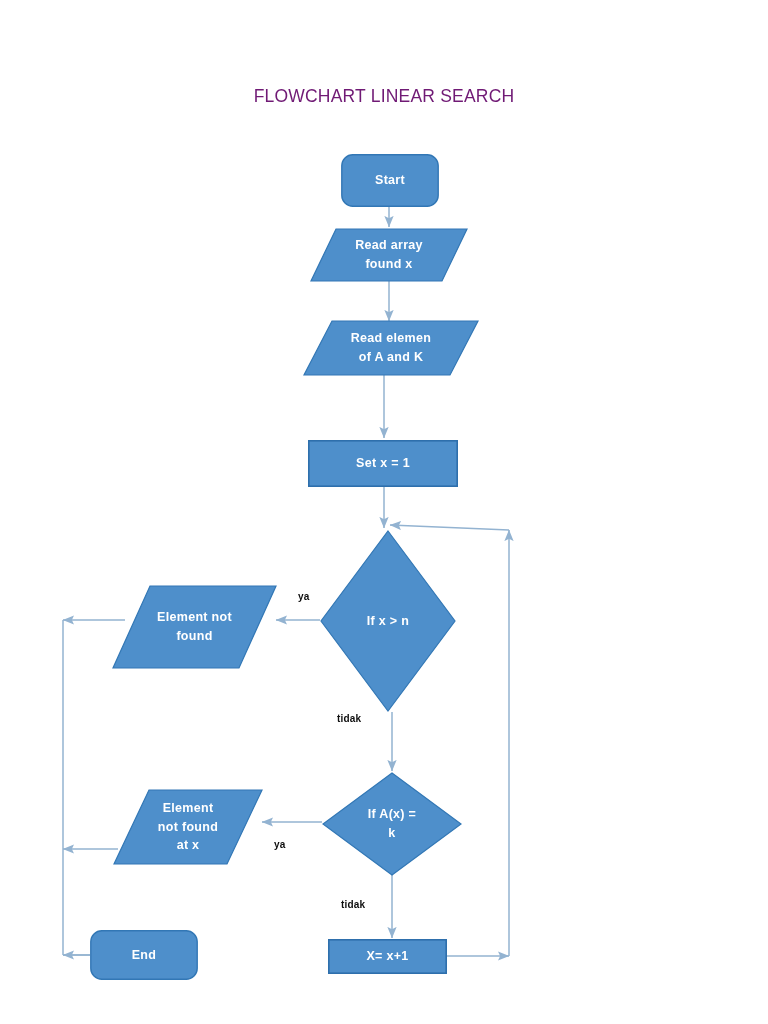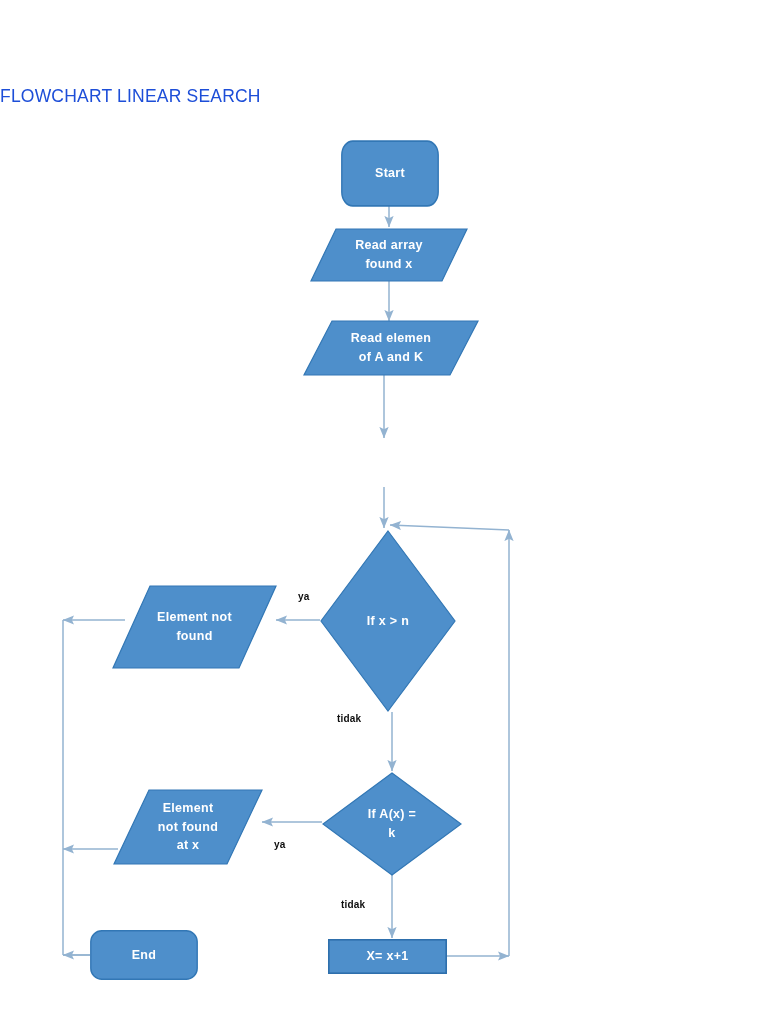--- a/index.html
+++ b/index.html
@@ -13,22 +13,23 @@
     height: 1024px;
     background: #ffffff;
     overflow: hidden;
     font-family: "Liberation Sans", sans-serif;
   }
   #chart-title {
     position: absolute;
     left: 0;
     top: 86px;
     width: 768px;
+    text-align: center;
     font-size: 17.5px;
-    color: #1d4ed8;
+    color: #701a75;
     letter-spacing: 0.2px;
     font-weight: 400;
   }
   
   #edge-layer {
     position: absolute;
     left: 0; top: 0;
     width: 768px; height: 1024px;
   }
   .node {
@@ -107,21 +108,21 @@
       <path d="M90,955 L63,955"></path>
     </g>
     <g stroke="#93B3D1" stroke-width="1.5" fill="none">
 
       <path d="M63,620 L63,955"></path>
 
       <path d="M90,955 L63,955"></path>
     </g>
   </svg>
 
-  <div class="node" style="left:341px; top:140px; width:98px; height:67px;text-align:center;">
+  <div class="node" style="left:341px; top:154px; width:98px; height:53px;text-align:center;">
     <svg class="shape-svg" viewBox="0 0 98 53" preserveAspectRatio="none">
       <rect x="0.8" y="0.8" width="96.4" height="51.4" rx="11" ry="11" fill="#4E8FCB" stroke="#3277B5" stroke-width="1.4"></rect>
     </svg>
     <span class="label">Start</span>
   </div>
 
   <div class="node" style="left:310px; top:228px; width:158px; height:54px;">
     <svg class="shape-svg" viewBox="0 0 158 54" preserveAspectRatio="none">
       <polygon points="26,1 157,1 132,53 1,53" fill="#4E8FCB" stroke="#3277B5" stroke-width="1.2"></polygon>
     </svg>
@@ -130,20 +131,26 @@
   </div>
 
   <div class="node" style="left:303px; top:320px; width:176px; height:56px;">
     <svg class="shape-svg" viewBox="0 0 176 56" preserveAspectRatio="none">
       <polygon points="29,1 175,1 147,55 1,55" fill="#4E8FCB" stroke="#3277B5" stroke-width="1.2"></polygon>
     </svg>
     <span class="label">Read elemen
 of A and K</span>
   </div>
 
+  <div class="node" style="left:308px; top:440px; width:150px; height:47px;">
+    <svg class="shape-svg" viewBox="0 0 150 47" preserveAspectRatio="none">
+      <rect x="0.8" y="0.8" width="148.4" height="45.4" fill="#4E8FCB" stroke="#2E6FAC" stroke-width="1.6"></rect>
+    </svg>
+    <span class="label">Set x = 1</span>
+  </div>
 
   <div class="node" style="left:320px; top:530px; width:136px; height:182px;">
     <svg class="shape-svg" viewBox="0 0 136 182" preserveAspectRatio="none">
       <polygon points="68,1 135,91 68,181 1,91" fill="#4E8FCB" stroke="#3277B5" stroke-width="1.2"></polygon>
     </svg>
     <span class="label">If x &gt; n</span>
   </div>
 
   <div class="node" style="left:322px; top:772px; width:140px; height:104px;">
     <svg class="shape-svg" viewBox="0 0 140 104" preserveAspectRatio="none">

